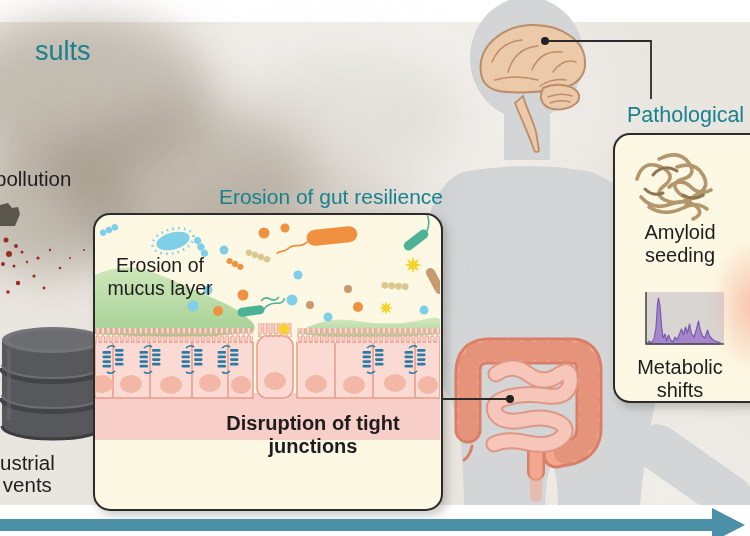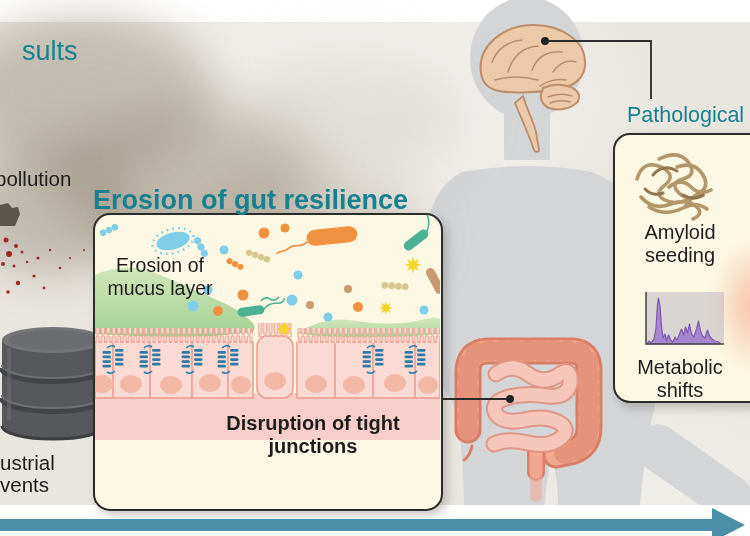--- a/index.html
+++ b/index.html
@@ -22,24 +22,24 @@
   
   .smoke{border-radius:50%;}
   #smoke1{left:-45px;top:15px;width:260px;height:160px;background:rgba(158,148,132,.5);filter:blur(22px);}
   #smoke2{left:55px;top:105px;width:260px;height:150px;background:rgba(150,140,122,.48);filter:blur(24px);}
   #smoke3{left:180px;top:165px;width:240px;height:140px;background:rgba(160,150,132,.34);filter:blur(26px);}
   #smoke4{left:-35px;top:145px;width:170px;height:130px;background:rgba(140,130,112,.42);filter:blur(20px);}
   #smoke5{left:235px;top:55px;width:230px;height:120px;background:rgba(172,164,150,.28);filter:blur(28px);}
   
   .teal{color:var(--c-teal,#17818f);}
   .dark{color:var(--c-text_dark,#1d1d1d);}
-  #insults-fragment{left:3px;top:36px;font-size:27px;z-index:5;padding-left:19px;}
+  #insults-fragment{left:16px;top:36px;font-size:27px;z-index:5;padding-left:19px;}
   #pollution-fragment{left:-5px;top:167px;font-size:20.5px;z-index:5;}
-  #industrial-fragment{left:0;top:452px;font-size:20.5px;line-height:22px;z-index:5;}
-  #gut-box-title{left:93px;top:185px;width:350px;text-align:left;font-size:27px;z-index:5;font-weight:bold;}
+  #industrial-fragment{left:0;top:452px;font-size:20.5px;line-height:22px;z-index:5;text-align:center;}
+  #gut-box-title{left:93px;top:185px;width:350px;text-align:right;font-size:21px;z-index:5;}
   #pathological-title{left:627px;top:103px;font-size:21.5px;white-space:nowrap;z-index:5;}
   
   .panel{
     background:var(--c-cream,#fdf8e3);
     border:2.5px solid var(--c-box_border,#2b2b2b);
     border-radius:17px;
     box-shadow:4px 5px 10px rgba(60,55,45,.25);
     box-sizing:border-box;
     z-index:4;
   }

